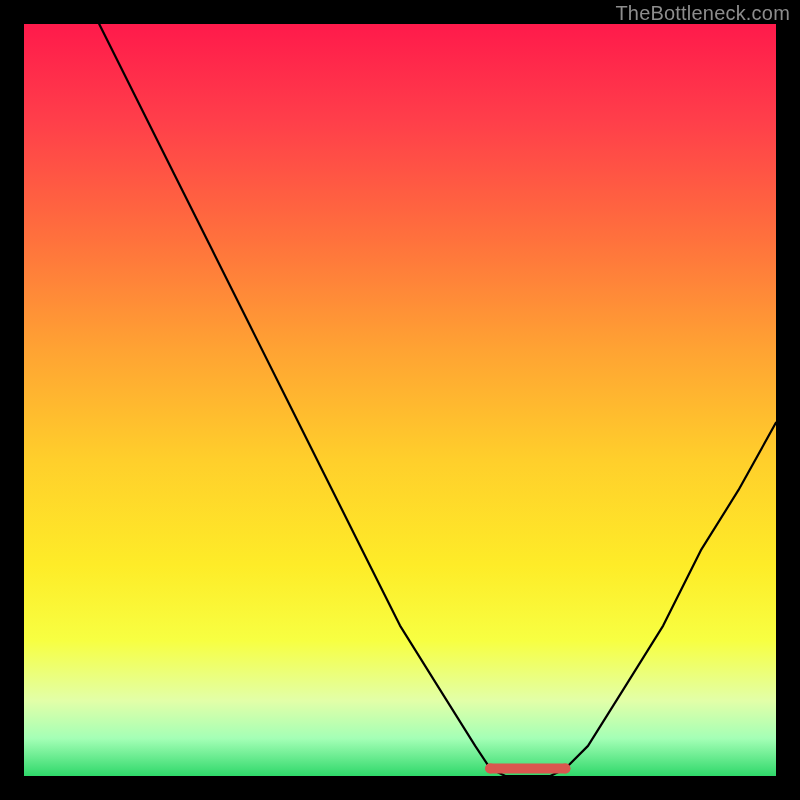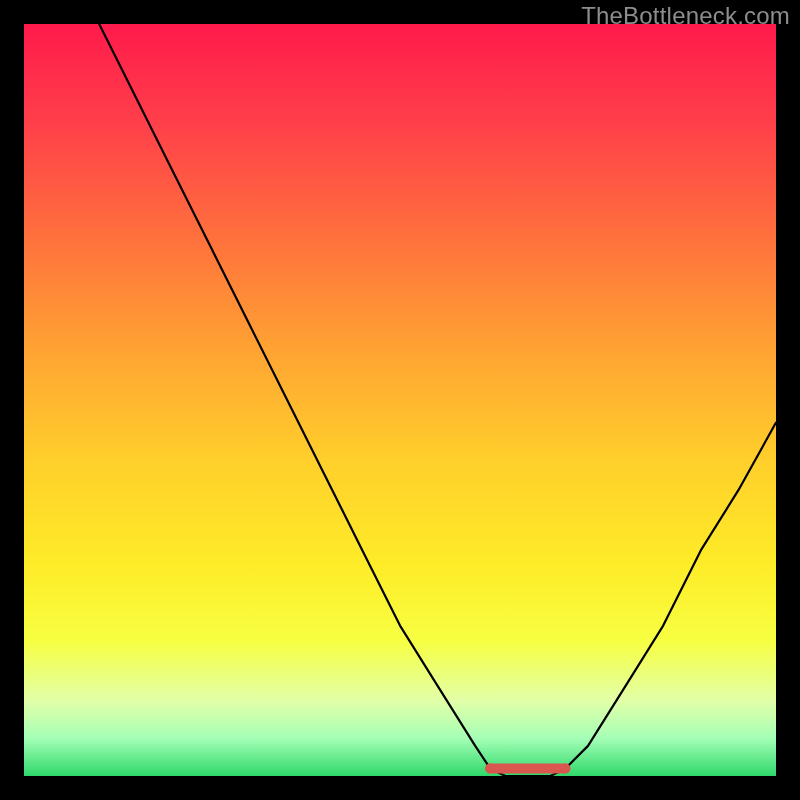--- a/index.html
+++ b/index.html
@@ -41,21 +41,21 @@
     left: 24px;
     top: 24px;
     width: 752px;
     height: 752px;
   }
   .attribution {
     position: absolute;
     top: 2px;
     right: 10px;
     font-family: Arial, Helvetica, sans-serif;
-    font-size: 24px;
+    font-size: 20px;
     color: #8d8d8d;
     letter-spacing: 0.2px;
     margin-left: 40px;
   }
 </style>
 </head>
 <body>
 <div class="stage">
 
   <div class="gradient-area"></div>

